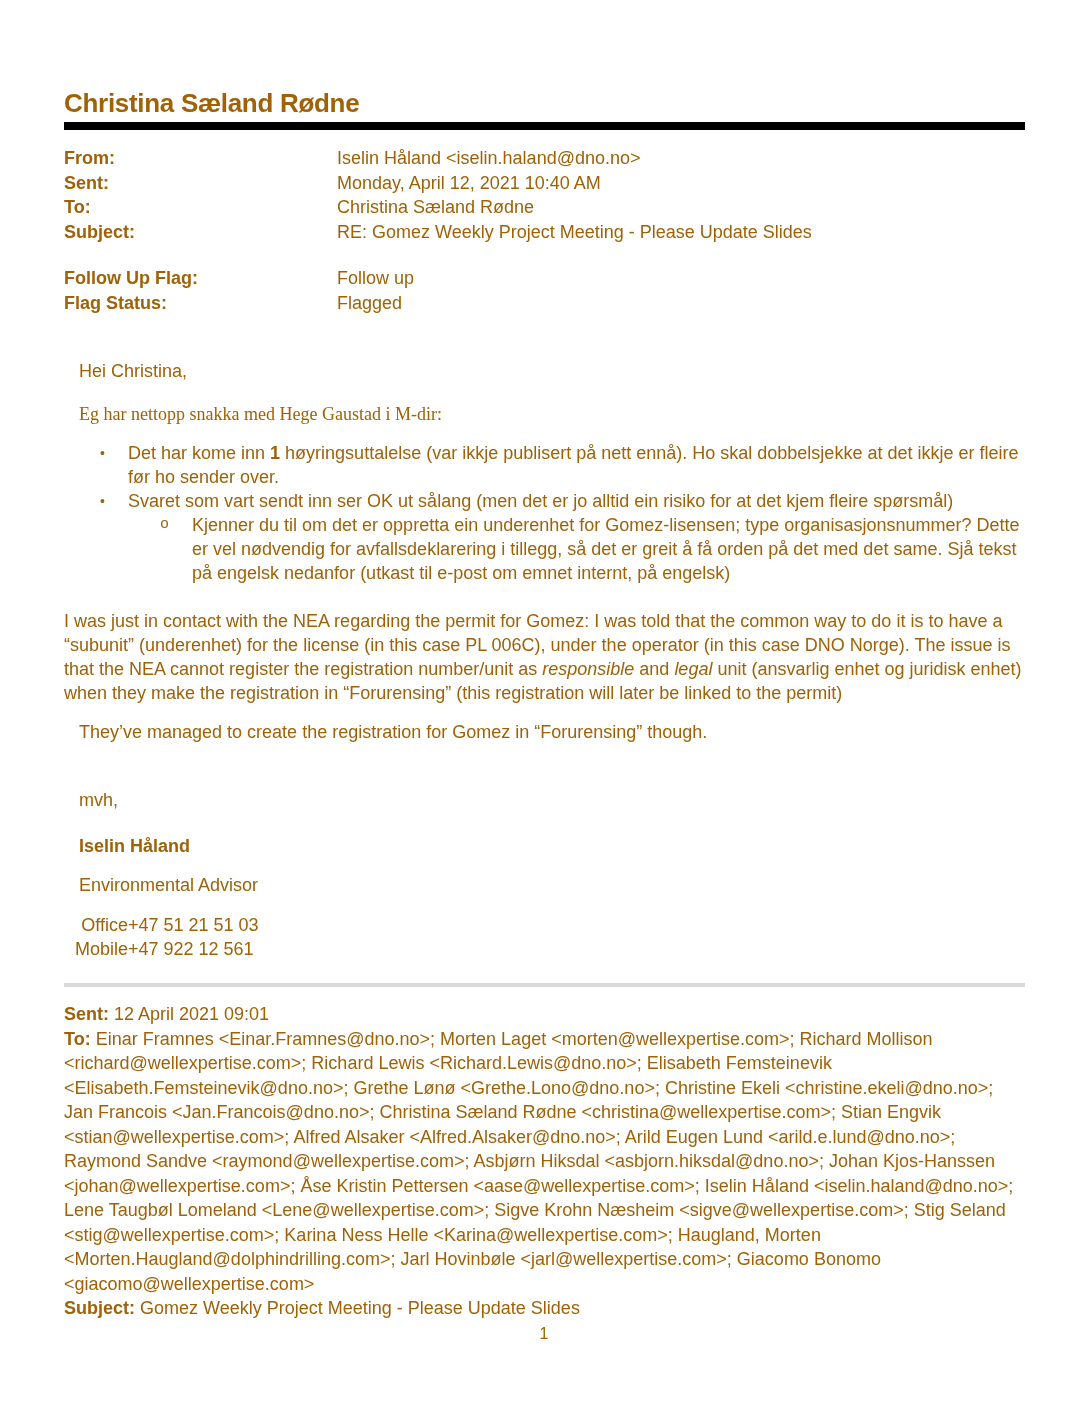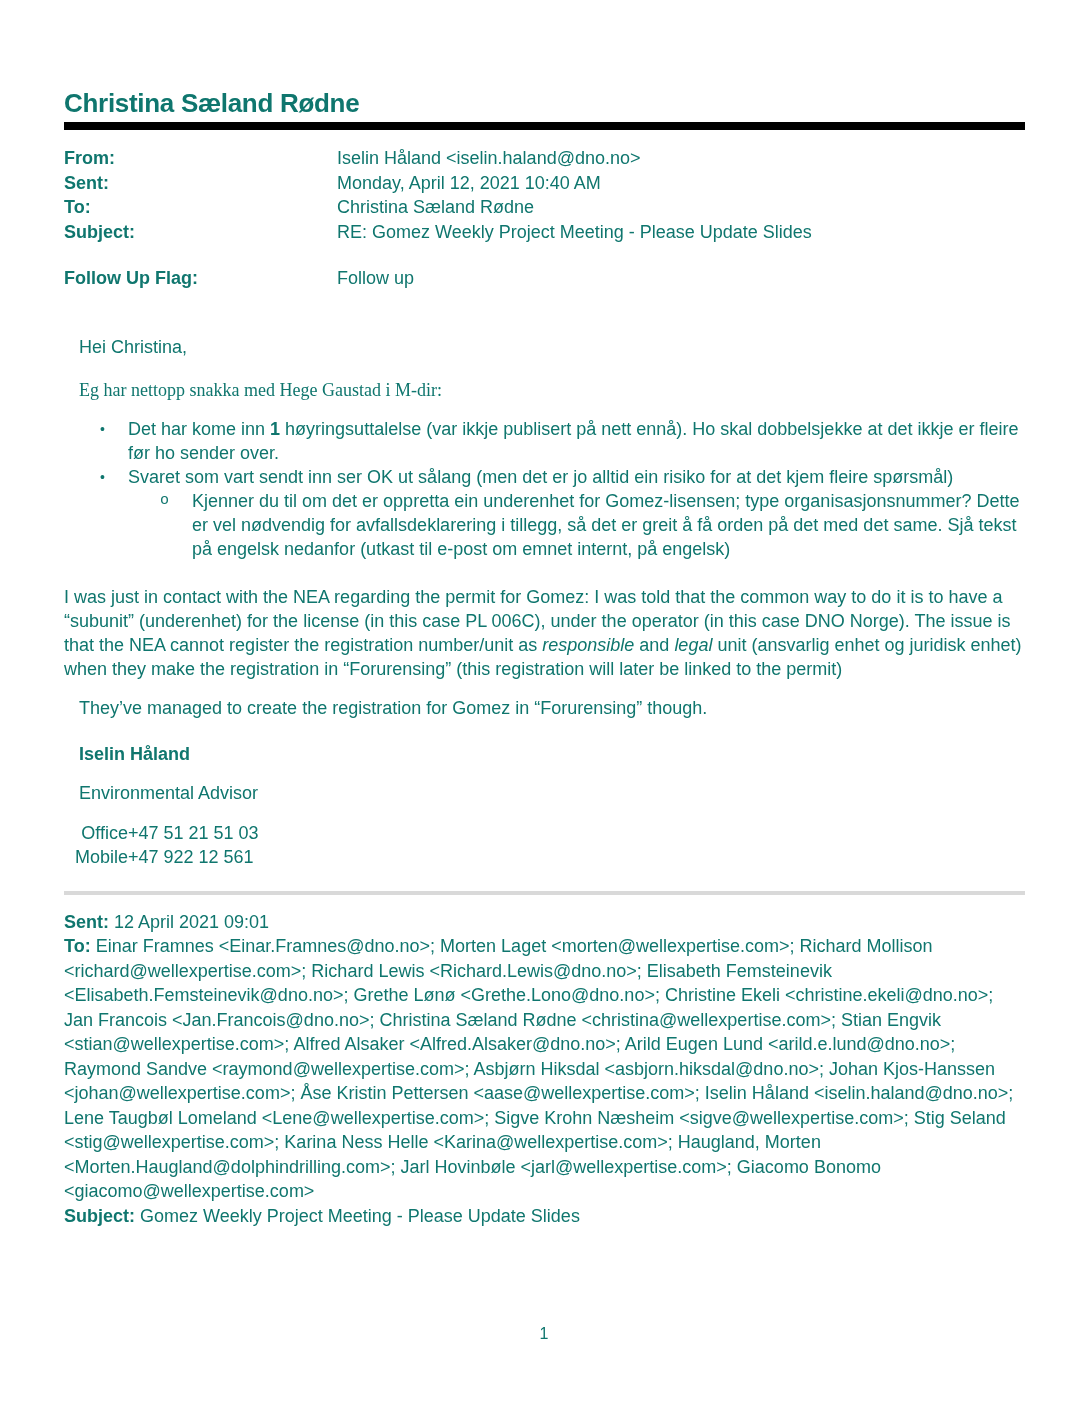--- a/index.html
+++ b/index.html
@@ -1,21 +1,21 @@
 <!DOCTYPE html>
 <html><head>
 <meta charset="utf-8">
 <style>
   html, body { margin: 0; padding: 0; background: #ffffff; }
   .page {
     position: relative;
     width: 1088px;
     height: 1408px;
     background: #ffffff;
-    color: #0f766e;
+    color: #a16207;
     font-family: "Liberation Sans", "DejaVu Sans", sans-serif;
     font-size: 18px;
     line-height: 24px;
     overflow: hidden;
     box-sizing: border-box;
   }
   .content {
     position: absolute;
     left: 64px;
     top: 88px;
@@ -96,20 +96,24 @@
       <div class="hrow">
         <span class="hlabel">Subject:</span>
         <span class="hvalue">RE: Gomez Weekly Project Meeting - Please Update Slides</span>
       </div>
 
       <div class="flags">
         <div class="hrow">
           <span class="hlabel">Follow Up Flag:</span>
           <span class="hvalue">Follow up</span>
         </div>
+        <div class="hrow">
+          <span class="hlabel">Flag Status:</span>
+          <span class="hvalue">Flagged</span>
+        </div>
       </div>
     </div>
 
     <div>
       <p class="line greeting">Hei Christina,</p>
       <p class="line intro">Eg har nettopp snakka med Hege Gaustad i M-dir:</p>
 
       <div class="li l1">
         <span class="marker">•</span>
         <div class="litext"><span>Det har kome inn </span><b>1</b><span> høyringsuttalelse (var ikkje publisert på nett ennå). Ho skal dobbelsjekke at det ikkje er fleire før ho sender over.</span></div>
@@ -119,20 +123,21 @@
         <div class="litext">Svaret som vart sendt inn ser OK ut sålang (men det er jo alltid ein risiko for at det kjem fleire spørsmål)</div>
       </div>
       <div class="li l2">
         <span class="marker">o</span>
         <div class="litext">Kjenner du til om det er oppretta ein underenhet for Gomez-lisensen; type organisasjonsnummer? Dette er vel nødvendig for avfallsdeklarering i tillegg, så det er greit å få orden på det med det same. Sjå tekst på engelsk nedanfor (utkast til e-post om emnet internt, på engelsk)</div>
       </div>
 
       <p class="para-en"><span>I was just in contact with the NEA regarding the permit for Gomez: I was told that the common way to do it is to have a “subunit” (underenhet) for the license (in this case PL 006C), under the operator (in this case DNO Norge). The issue is that the NEA cannot register the registration number/unit as </span><i>responsible</i><span> and </span><i>legal</i><span> unit (ansvarlig enhet og juridisk enhet) when they make the registration in “Forurensing” (this registration will later be linked to the permit)</span></p>
       <p class="line">They’ve managed to create the registration for Gomez in “Forurensing” though.</p>
 
+      <p class="line closing">mvh,</p>
     </div>
 
     <div>
       <p class="line sig-name">Iselin Håland</p>
       <p class="line">Environmental Advisor</p>
       <div class="phones">
         <div class="prow">
           <span class="plabel">Office</span>
           <span>+47 51 21 51 03</span>
         </div>

